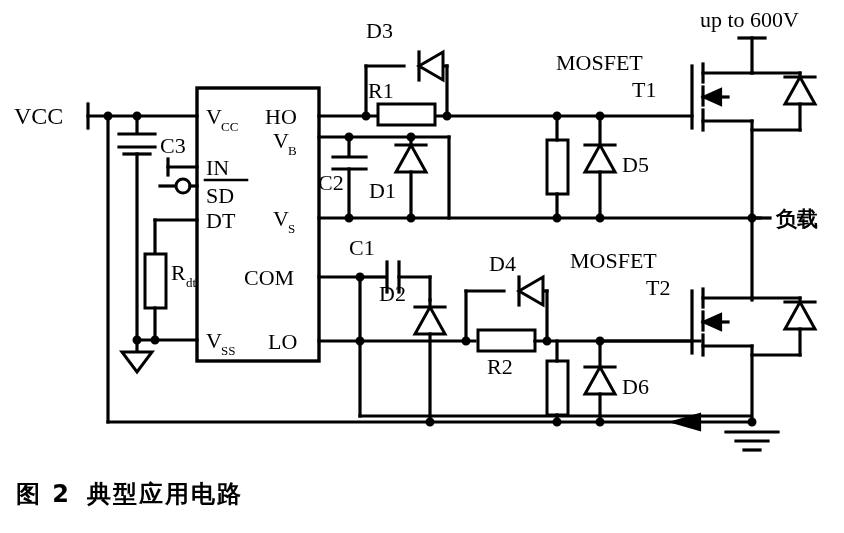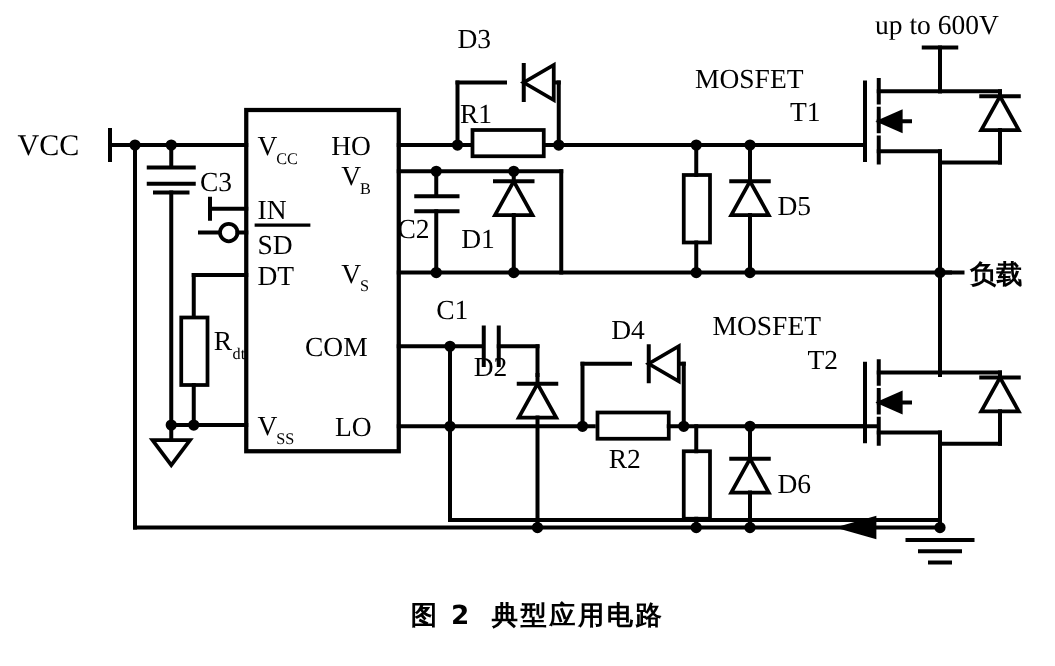--- a/index.html
+++ b/index.html
@@ -16,23 +16,22 @@
   .thin{stroke:#000;stroke-width:2.6;fill:none;stroke-linecap:square;}
   .box{stroke:#000;stroke-width:3.4;fill:#fff;}
   .comp{stroke:#000;stroke-width:3.0;fill:#fff;}
   .solid{fill:#000;stroke:#000;stroke-width:2.2;}
   .lbl{font-family:"Liberation Serif", serif;font-size:22px;fill:#000;}
   .lbl-big{font-family:"Liberation Serif", serif;font-size:24px;fill:#000;}
   .lbl-sub{font-family:"Liberation Serif", serif;font-size:13px;fill:#000;}
   .lbl-cn{font-family:"DejaVu Sans", sans-serif;font-size:21px;fill:#000;font-weight:bold;}
   .caption{
     position:absolute;left:16px;right:0;top:478px;
-    text-align:center;
     font-family:"DejaVu Sans", sans-serif;
-    font-size:21px;font-weight:bold;letter-spacing:2px;color:#000;
+    font-size:24px;font-weight:bold;letter-spacing:2px;color:#000;
   }
   .caption .num{margin-right:16px;}
 </style>
 </head>
 <body>
 
 <div id="root">
 
   <svg id="schematic" viewBox="0 0 844 533">
 

